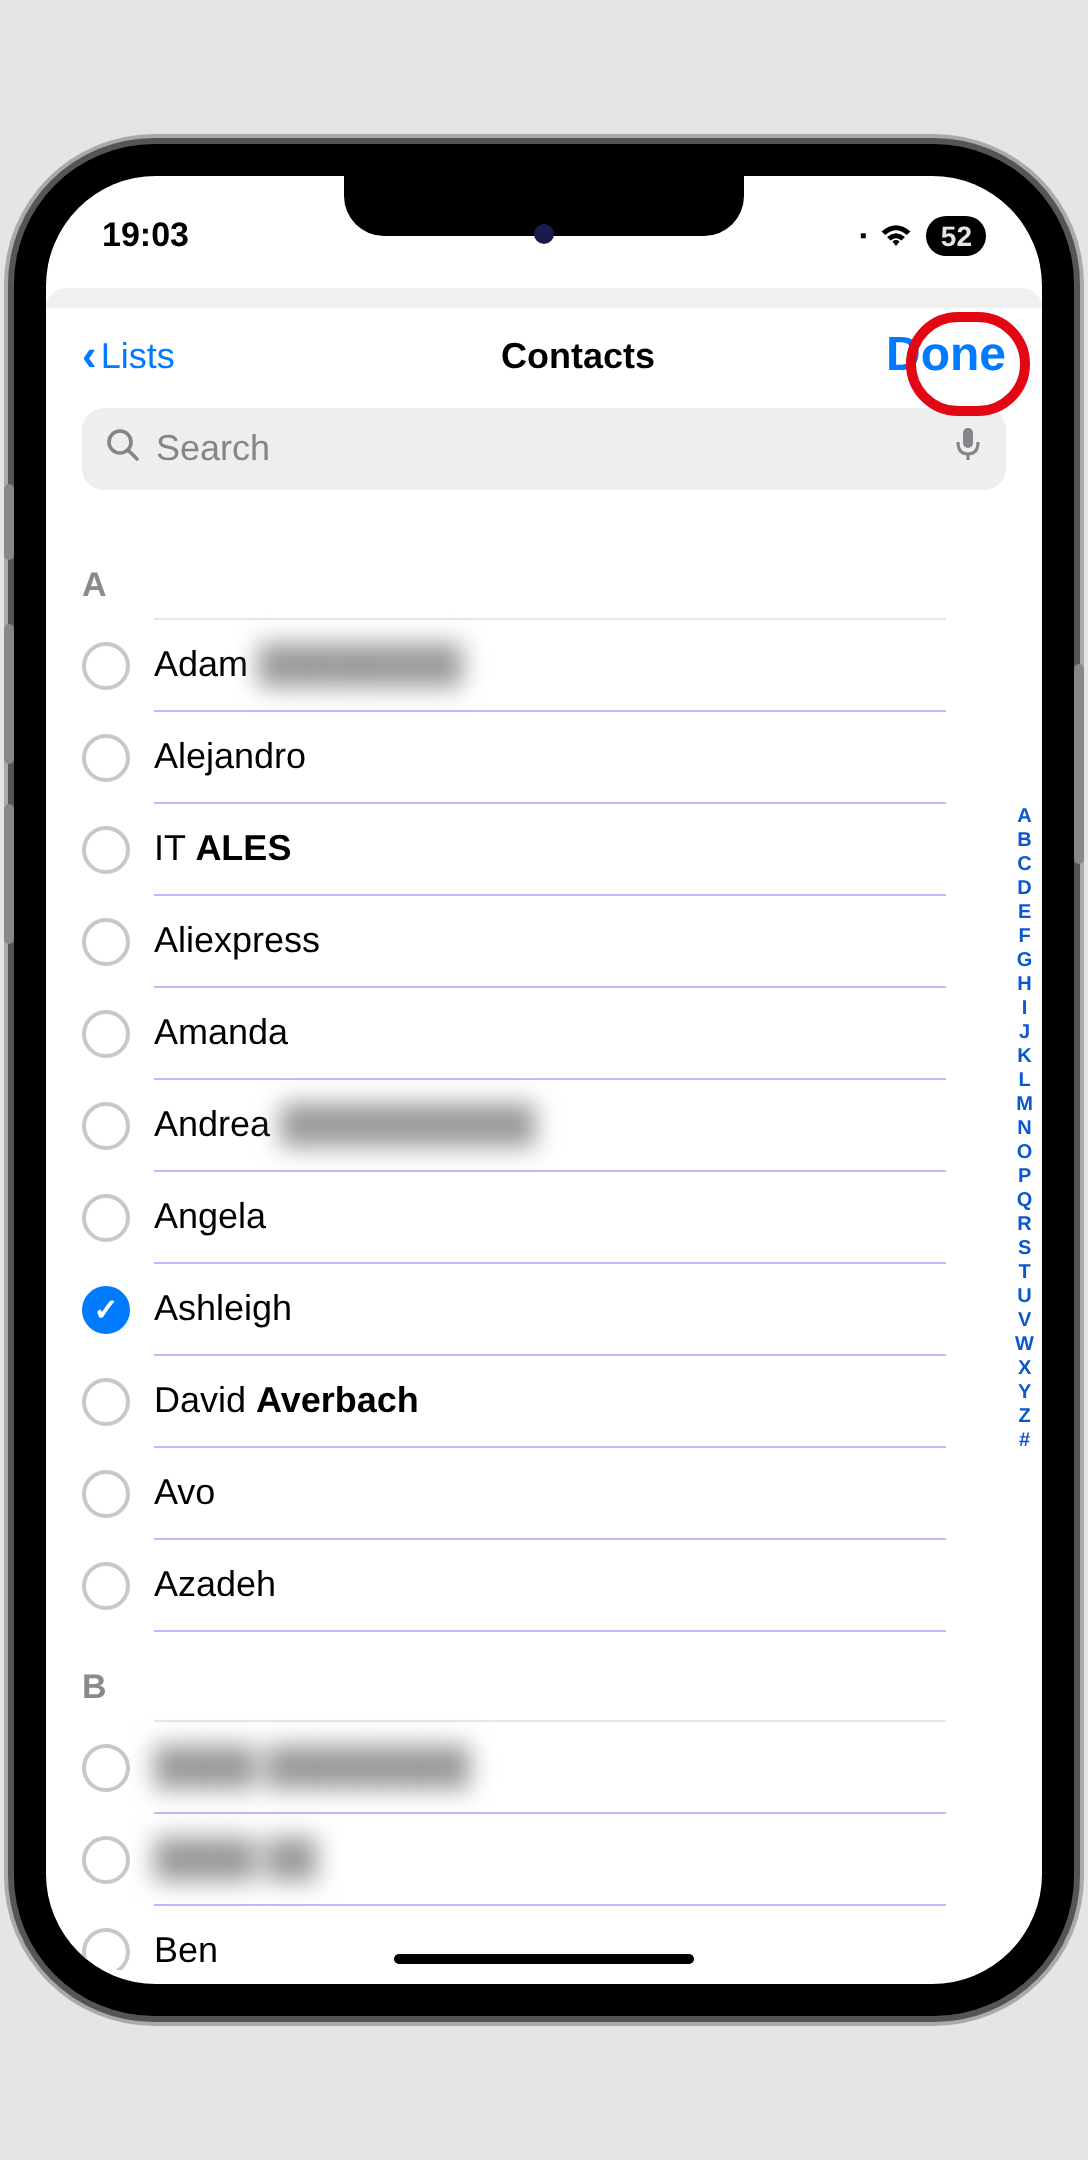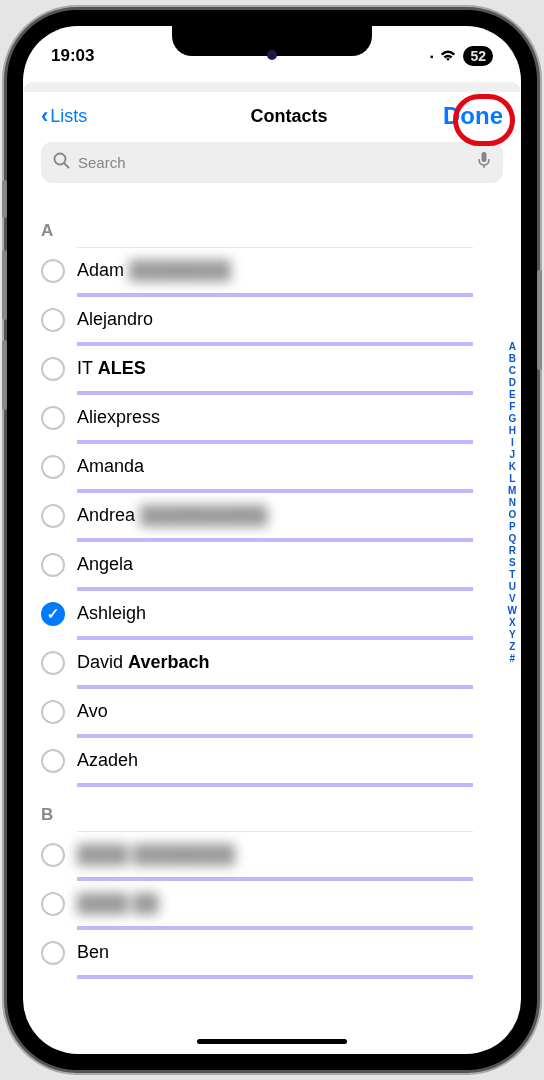--- a/index.html
+++ b/index.html
@@ -12,21 +12,21 @@
       font-family: -apple-system, BlinkMacSystemFont, "Helvetica Neue", Arial, sans-serif;
       background: #e5e5e5;
       display: flex;
       justify-content: center;
       align-items: center;
       min-height: 1080px;
       width: 544px;
     }
     .phone-frame {
       width: 530px;
-      height: 1060px;
+      height: 936px;
       background: #000;
       border-radius: 70px;
       padding: 16px;
       position: relative;
       box-shadow: 0 0 0 3px #555, 0 0 0 5px #aaa;
     }
     .phone-screen {
       width: 100%;
       height: 100%;
       background: #fff;
@@ -146,21 +146,21 @@
       gap: 8px;
     }
     .search-icon {
       color: #848489;
       font-size: 18px;
     }
     .search-input {
       flex: 1;
       border: none;
       background: transparent;
-      font-size: 15px;
+      font-size: 18px;
       color: #848489;
       outline: none;
     }
     .search-input::placeholder {
       color: #848489;
     }
     .mic-icon {
       color: #848489;
       font-size: 18px;
     }
@@ -176,21 +176,21 @@
       font-size: 17px;
       font-weight: 600;
       color: #8a8a8e;
       padding: 18px 0 6px 0;
     }
     .contact-row {
       display: flex;
       align-items: center;
       gap: 14px;
       padding: 12px 0;
-      border-bottom: 4px solid #c4b5fd;
+      border-bottom: 1px solid #c4b5fd;
       margin-left: 36px;
       margin-right: 48px;
       position: relative;
     }
     .contact-row:first-of-type {
       border-top: 1px solid #e6e6e8;
     }
     .checkbox {
       width: 24px;
       height: 24px;

